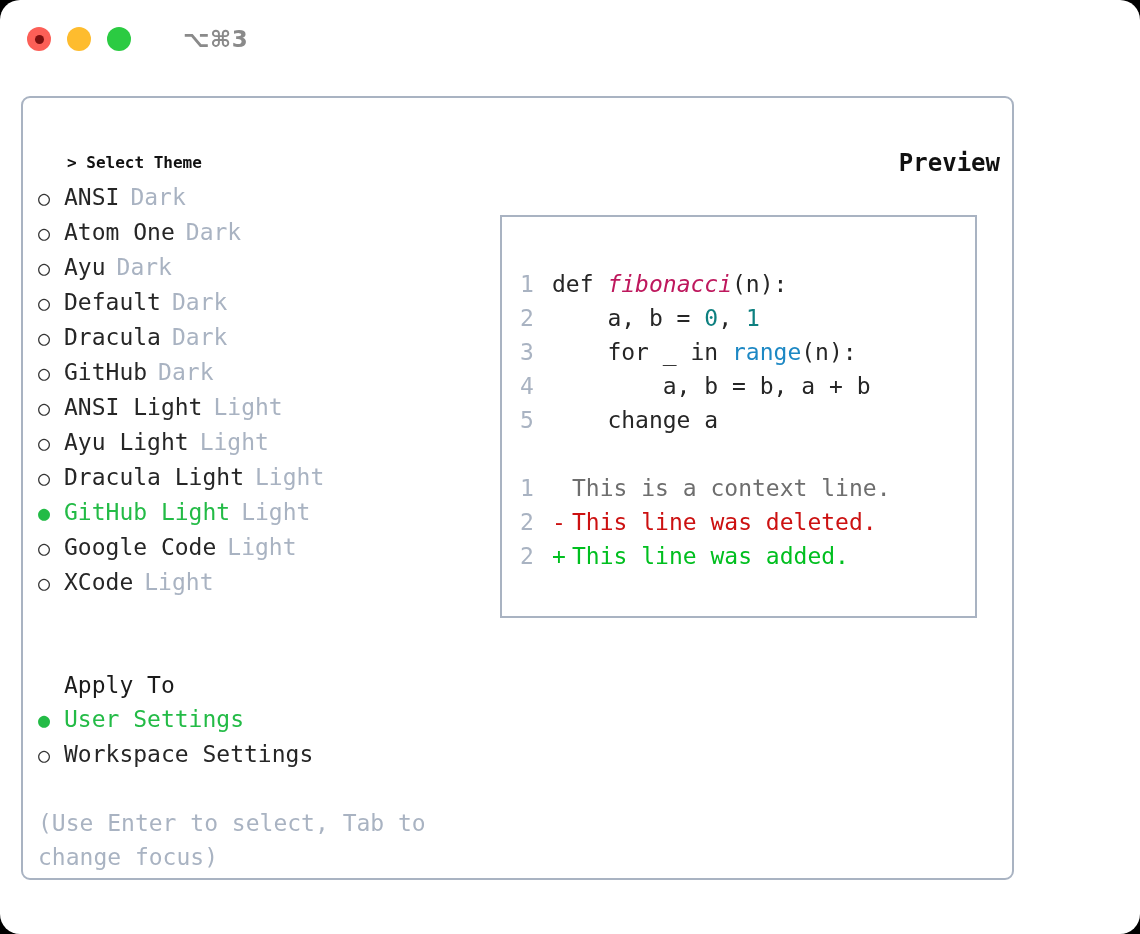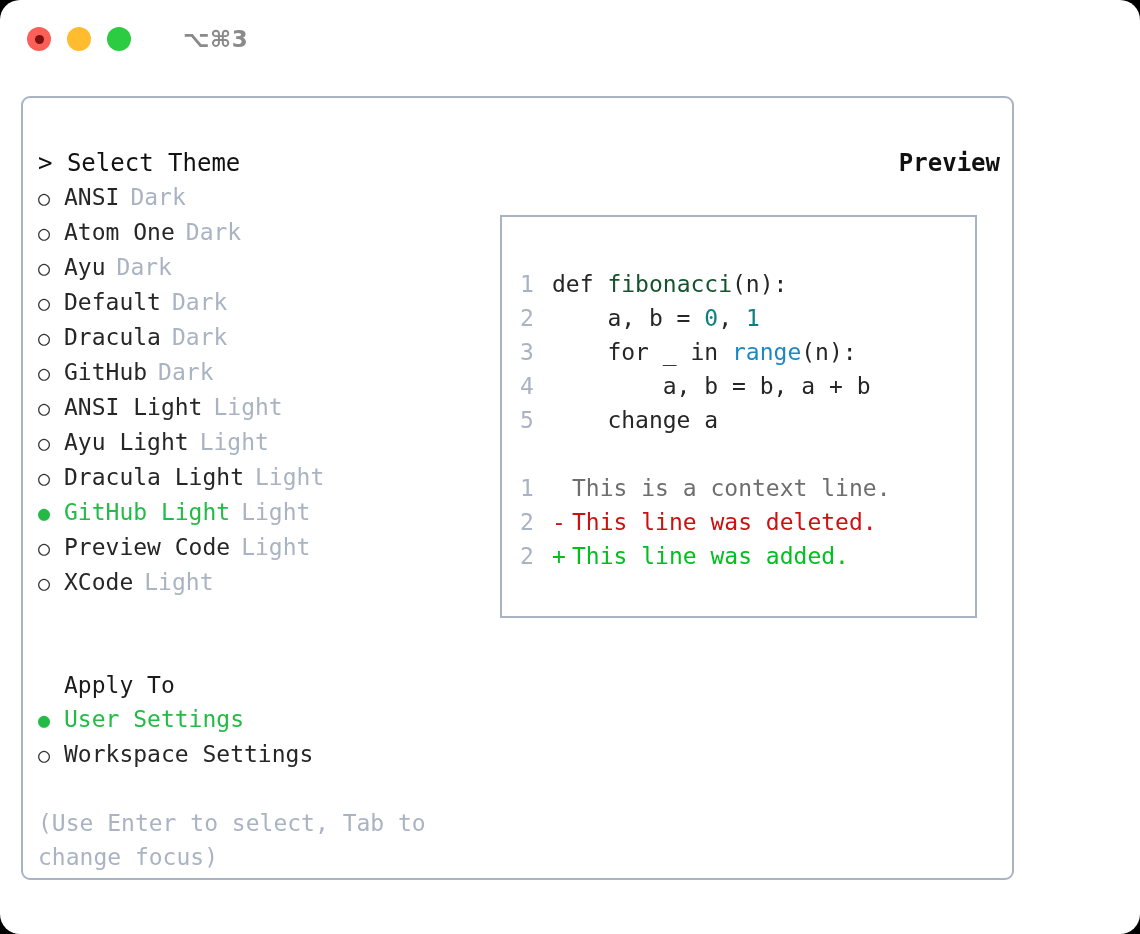--- a/index.html
+++ b/index.html
@@ -87,25 +87,26 @@
 
   
   .left-col {
     position: absolute;
     left: 15px;
     top: 48px;
     width: 460px;
   }
 
   .section-head {
-    font-size: 24px;
-    font-weight: normal;
+    font-size: 16px;
+    font-weight: bold;
     color: #111111;
     line-height: 34px;
     white-space: pre;
+    margin-left: 29px;
   }
 
   .opt-row {
     display: flex;
     align-items: baseline;
     line-height: 34px;
     font-size: 23px;
     white-space: pre;
   }
 
@@ -179,21 +180,21 @@
 
   .lnum {
     width: 32px;
     flex: 0 0 32px;
     color: #a9b3c2;
     text-align: left;
   }
 
   .code-text { color: #262626; }
 
-  .tok-fn    { color: #14532d; }
+  .tok-fn    { color: #be185d; font-style: italic; }
   .tok-num   { color: #0e8080; }
   .tok-call  { color: #1d88c4; }
 
   .blank-line { height: 34px; }
 
   .diff-ctx { color: #6e6e6e; }
   .diff-del { color: #cc1111; }
   .diff-add { color: #00bf1f; }
 
   .diff-marker { width: 20px; flex: 0 0 20px; display: inline-block; }
@@ -223,21 +224,21 @@
             <div class="opt-row"><span class="bullet">○</span><span class="opt-name">ANSI</span><span class="opt-variant">Dark</span></div>
             <div class="opt-row"><span class="bullet">○</span><span class="opt-name">Atom One</span><span class="opt-variant">Dark</span></div>
             <div class="opt-row"><span class="bullet">○</span><span class="opt-name">Ayu</span><span class="opt-variant">Dark</span></div>
             <div class="opt-row"><span class="bullet">○</span><span class="opt-name">Default</span><span class="opt-variant">Dark</span></div>
             <div class="opt-row"><span class="bullet">○</span><span class="opt-name">Dracula</span><span class="opt-variant">Dark</span></div>
             <div class="opt-row"><span class="bullet">○</span><span class="opt-name">GitHub</span><span class="opt-variant">Dark</span></div>
             <div class="opt-row"><span class="bullet">○</span><span class="opt-name">ANSI Light</span><span class="opt-variant">Light</span></div>
             <div class="opt-row"><span class="bullet">○</span><span class="opt-name">Ayu Light</span><span class="opt-variant">Light</span></div>
             <div class="opt-row"><span class="bullet">○</span><span class="opt-name">Dracula Light</span><span class="opt-variant">Light</span></div>
             <div class="opt-row"><span class="bullet sel">●</span><span class="opt-name sel">GitHub Light</span><span class="opt-variant">Light</span></div>
-            <div class="opt-row"><span class="bullet">○</span><span class="opt-name">Preview Code</span><span class="opt-variant">Light</span></div>
+            <div class="opt-row"><span class="bullet">○</span><span class="opt-name">Google Code</span><span class="opt-variant">Light</span></div>
             <div class="opt-row"><span class="bullet">○</span><span class="opt-name">XCode</span><span class="opt-variant">Light</span></div>
           </div>
 
         <div class="spacer-lg"></div>
 
         <div class="apply-head">Apply To</div>
         <div id="apply-list">
             <div class="opt-row"><span class="bullet sel">●</span><span class="opt-name sel">User Settings</span></div>
             <div class="opt-row"><span class="bullet">○</span><span class="opt-name">Workspace Settings</span></div>
           </div>

